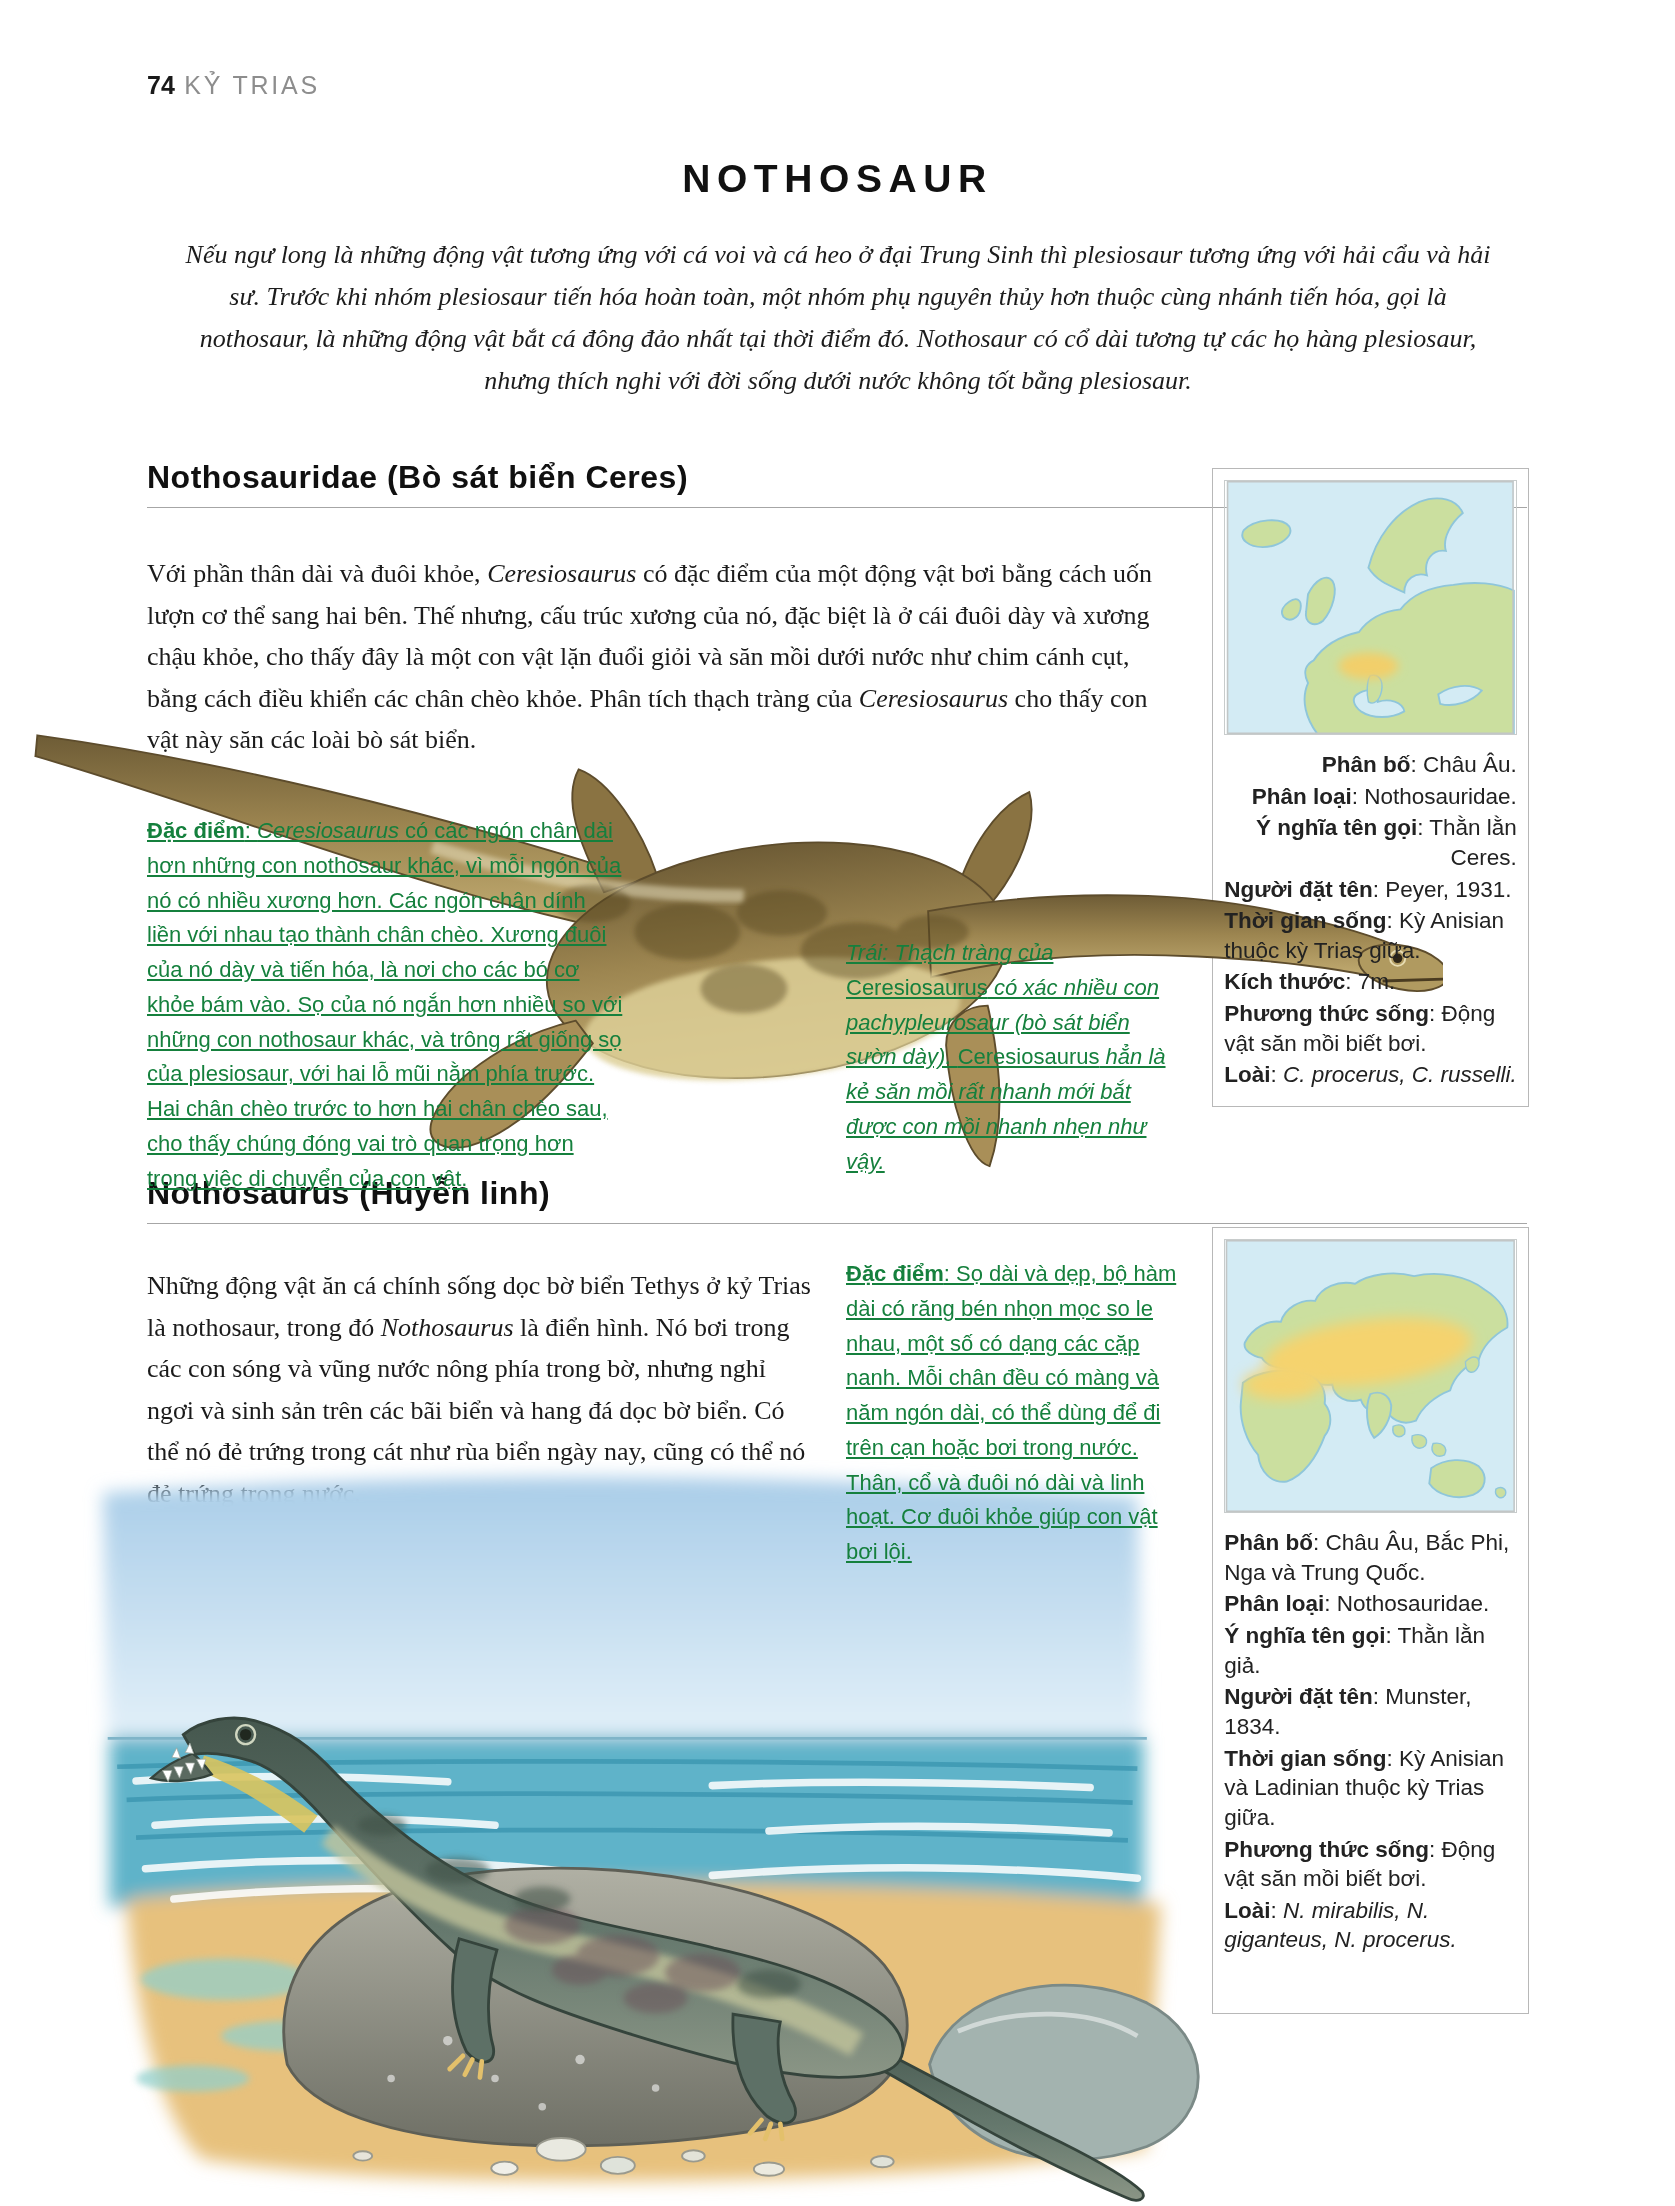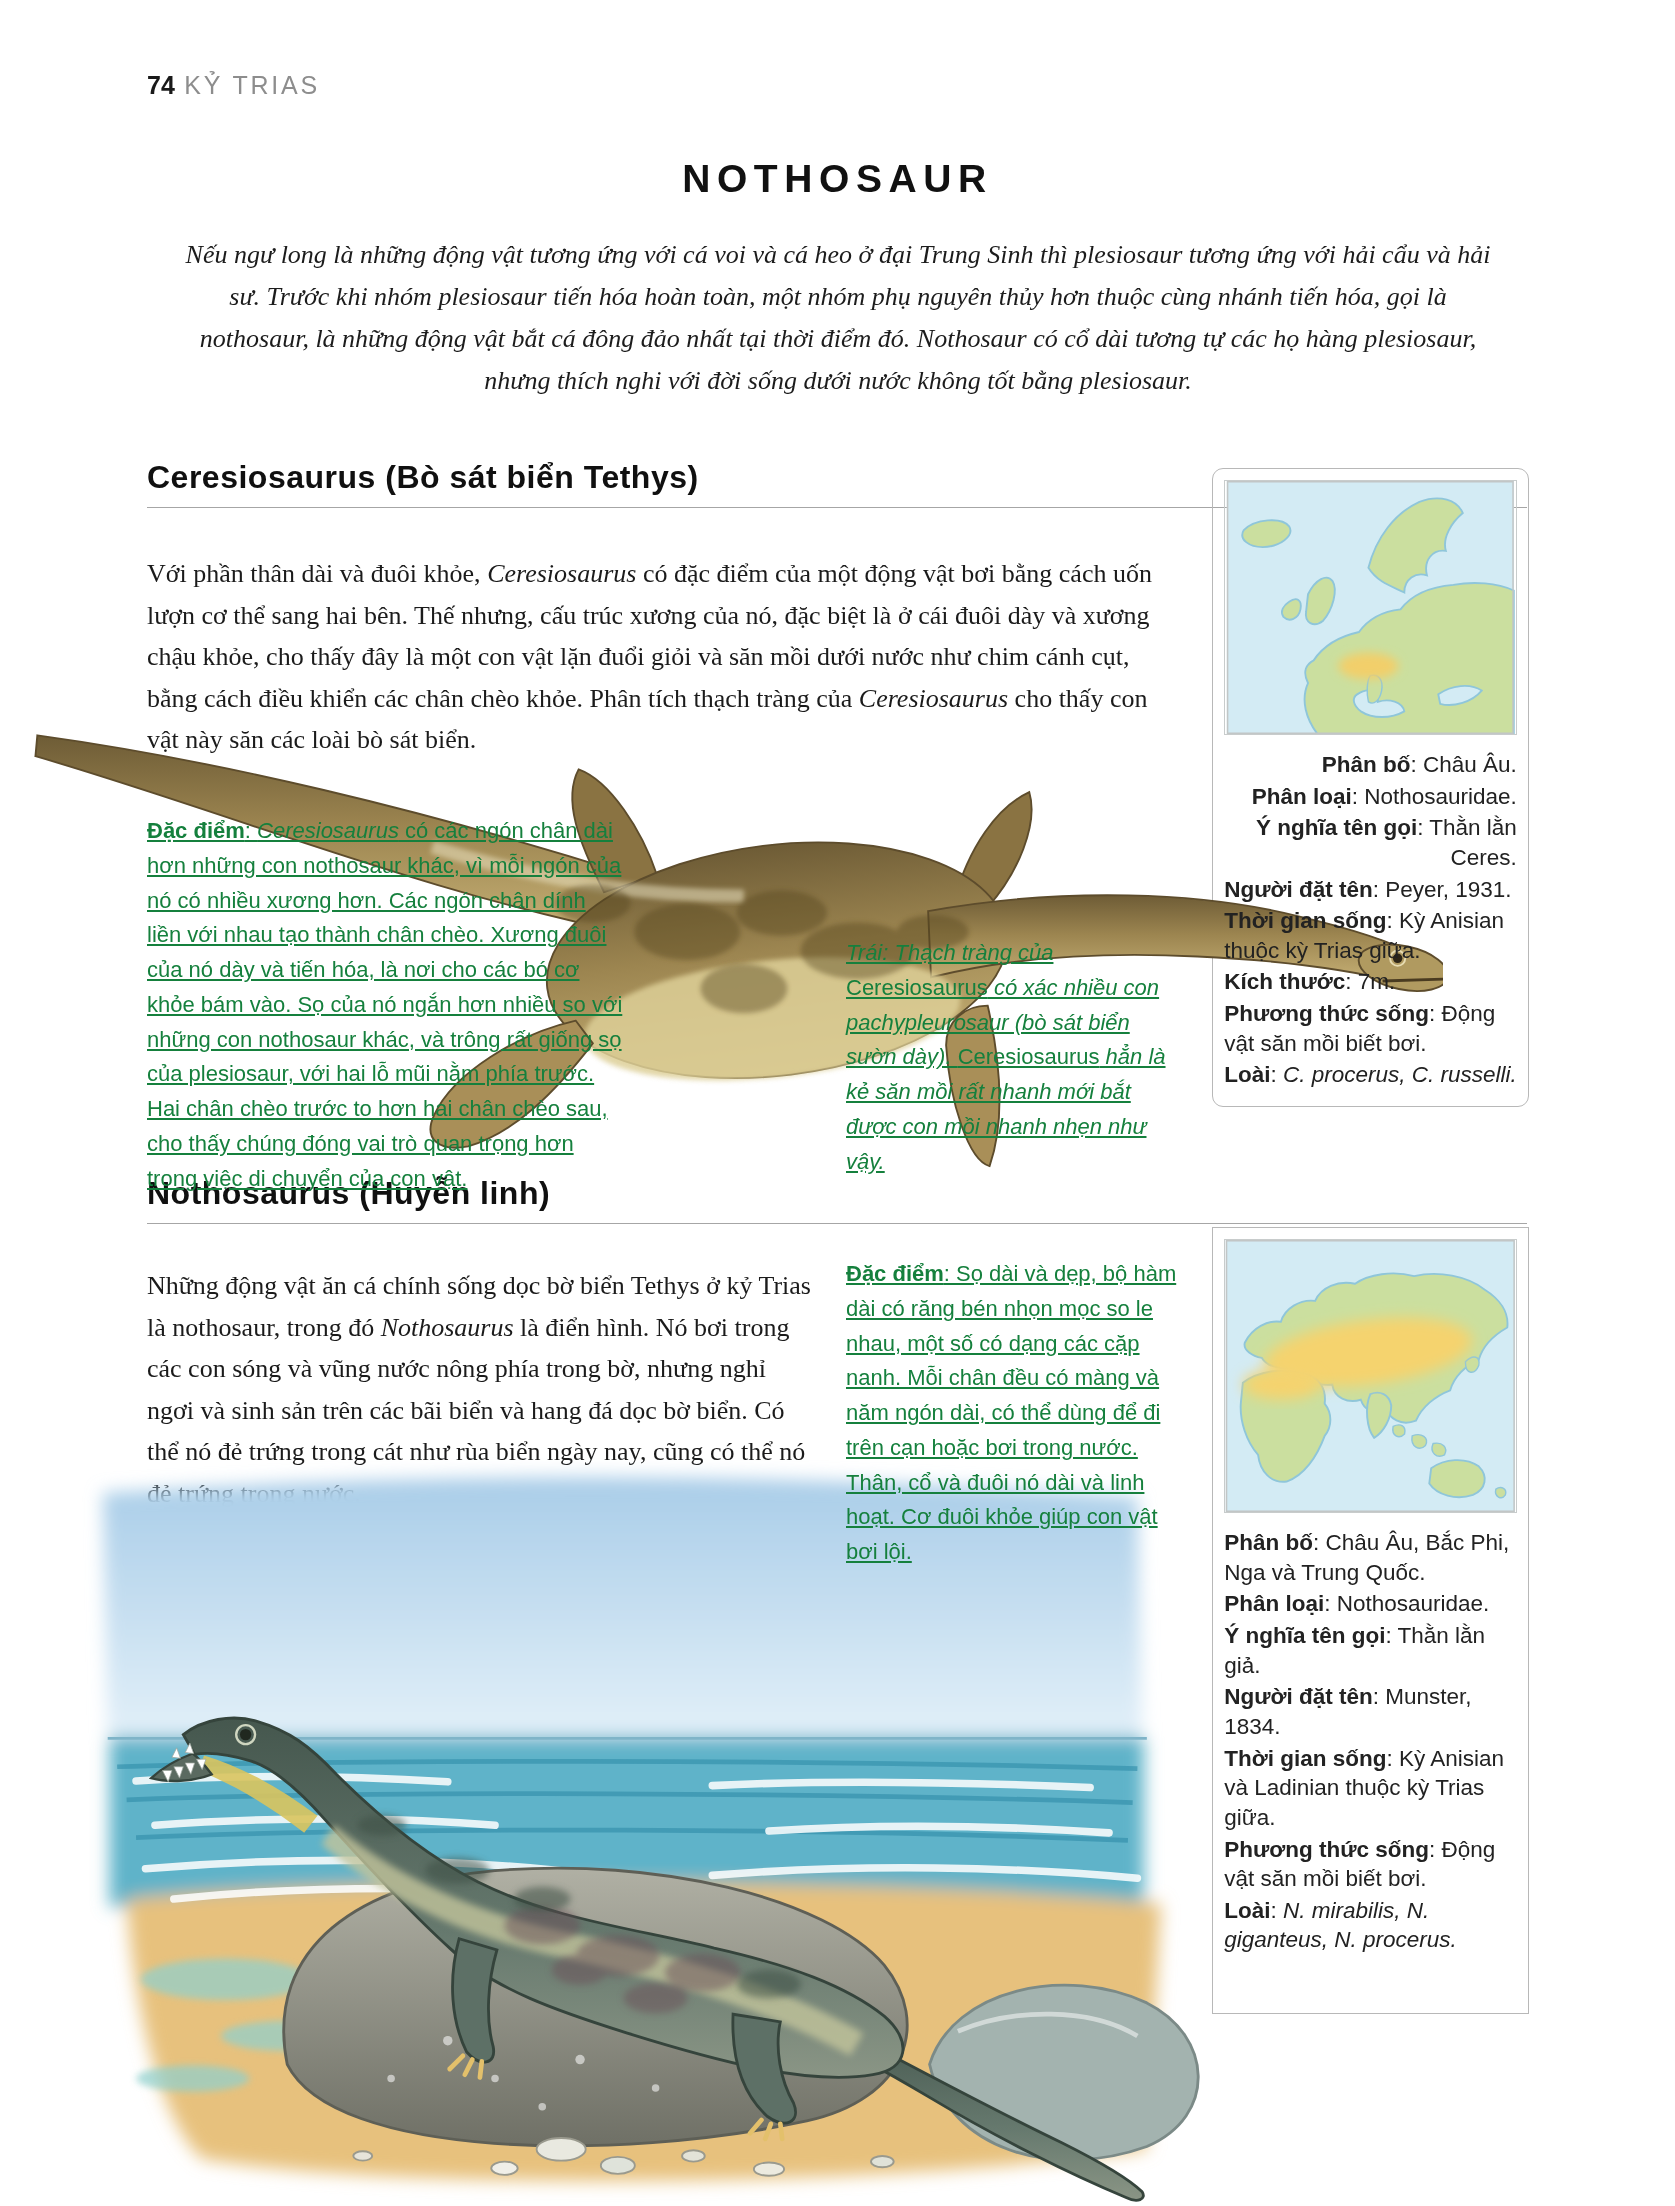--- a/index.html
+++ b/index.html
@@ -35,21 +35,21 @@
   .bd{font-weight:bold;}
 
   
   .caption{position:absolute;font-size:22px;line-height:1.58;color:#15803d;text-decoration:underline;}
   #cap-left{left:147px;top:792px;width:476px;z-index:4;}
   #cap-center{left:846px;top:914px;width:328px;text-align:left;font-style:italic;z-index:4;}
   #dacdiem2{left:846px;top:1235px;width:332px;z-index:4;}
 
   
   .factbox{position:absolute;left:1212px;width:317px;border:1.9px solid #b8b8b8;background:transparent;box-sizing:border-box;padding:11.2px 11.2px 0 11.2px;}
-  #factbox1{top:468px;height:639px;border-radius:11px;}
+  #factbox1{top:468px;height:639px;}
   #factbox2{top:1227px;height:787px;}
   .mapframe{width:100%;display:block;border:0.9px solid #c8cccc;box-sizing:border-box;}
   .fb-text{margin-top:15px;font-size:22.5px;line-height:1.32;color:#222;position:relative;z-index:3;}
   .fact{margin:0 0 1.9px 0;}
   .fb{font-weight:bold;}
   .fb-right{text-align:right;}
 
   
   #ceresio-illo{position:absolute;left:26px;top:645px;width:1417px;height:536px;z-index:2;}
   #noth-illo{position:absolute;left:49px;top:1455px;width:1166px;height:751px;z-index:1;}
@@ -61,21 +61,21 @@
 
   <div id="header" class="sans">
     <span class="num">74</span><span class="chap">KỶ TRIAS</span>
   </div>
 
   <div id="title" class="sans">NOTHOSAUR</div>
 
   <div id="intro" class="serif">Nếu ngư long là những động vật tương ứng với cá voi và cá heo ở đại Trung Sinh thì plesiosaur tương ứng với hải cẩu và hải sư. Trước khi nhóm plesiosaur tiến hóa hoàn toàn, một nhóm phụ nguyên thủy hơn thuộc cùng nhánh tiến hóa, gọi là nothosaur, là những động vật bắt cá đông đảo nhất tại thời điểm đó. Nothosaur có cổ dài tương tự các họ hàng plesiosaur, nhưng thích nghi với đời sống dưới nước không tốt bằng plesiosaur.</div>
 
   <div class="sec-head-wrap sans" id="sec1-head">
-    <h2 class="sec-head">Ceresiosaurus (Bò sát biển Tethys)</h2>
+    <h2 class="sec-head">Nothosauridae (Bò sát biển Ceres)</h2>
   </div>
 
   <p id="body1" class="bodytext serif"><span>Với phần thân dài và đuôi khỏe, </span><span class="it">Ceresiosaurus</span><span> có đặc điểm của một động vật bơi bằng cách uốn lượn cơ thể sang hai bên. Thế nhưng, cấu trúc xương của nó, đặc biệt là ở cái đuôi dày và xương chậu khỏe, cho thấy đây là một con vật lặn đuổi giỏi và săn mồi dưới nước như chim cánh cụt, bằng cách điều khiển các chân chèo khỏe. Phân tích thạch tràng của </span><span class="it">Ceresiosaurus</span><span> cho thấy con vật này săn các loài bò sát biển.</span></p>
 
   <svg id="ceresio-illo" viewBox="0 0 1500 560" width="1417" height="536">
     <defs>
       <linearGradient id="cbody" x1="0" y1="0" x2="0" y2="1">
         <stop offset="0" stop-color="#6e5c36"></stop>
           <stop offset="0.45" stop-color="#9c8550"></stop>
           <stop offset="1" stop-color="#c7b176"></stop>

